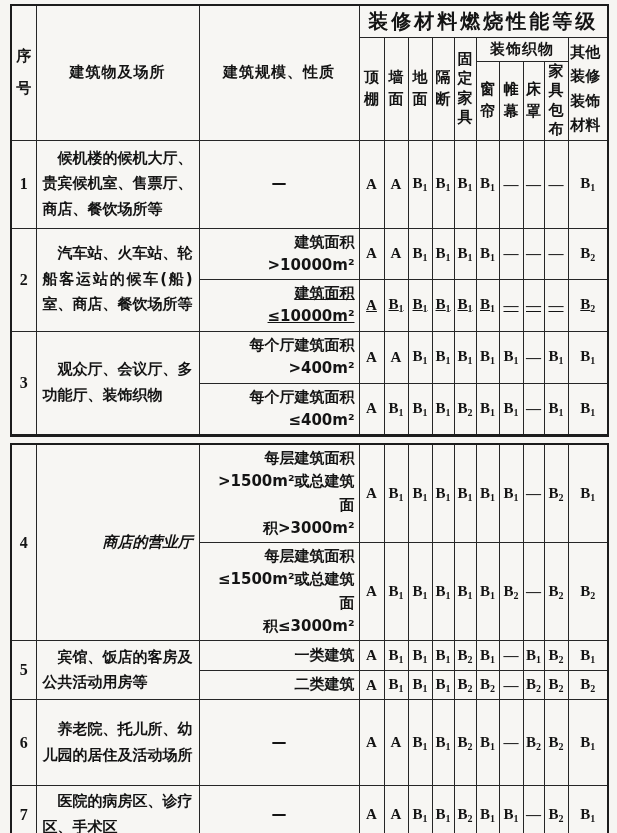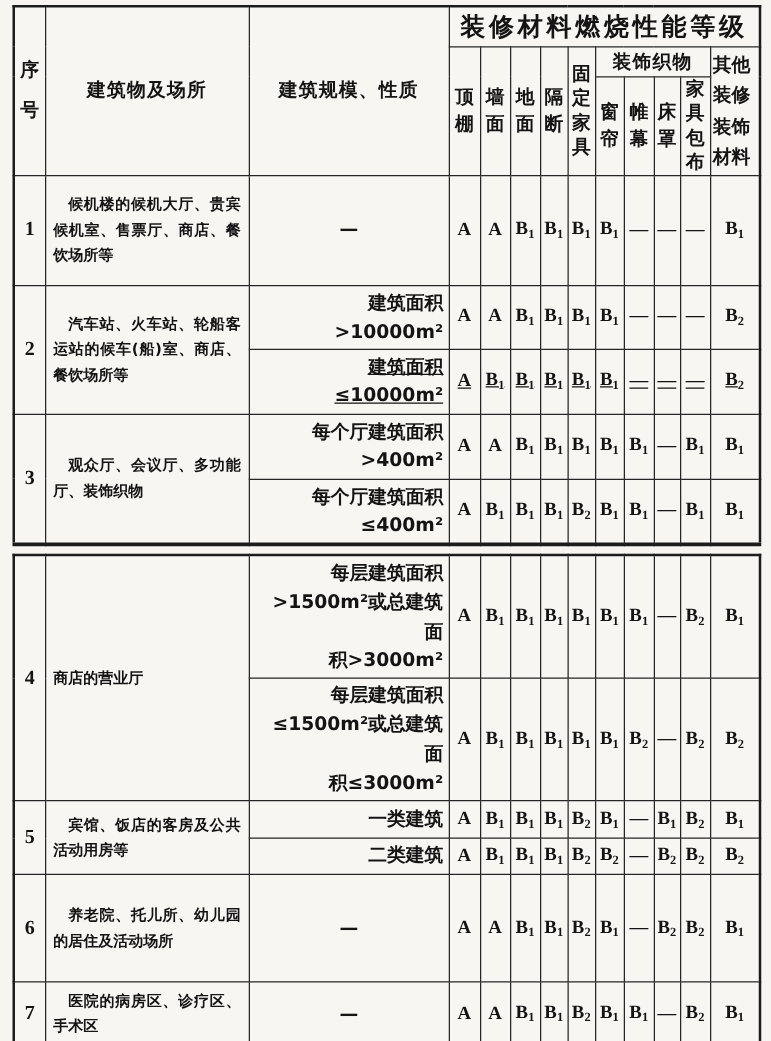--- a/index.html
+++ b/index.html
@@ -30,24 +30,24 @@
   
   .hcn{font-size:15px;letter-spacing:1px;}
   .group-label{font-size:20px;letter-spacing:3px;}
   
   .v1{display:inline-block;width:1.1em;word-break:break-all;font-size:15px;line-height:1.45;text-align:center;}
   .v2{display:inline-block;width:2.35em;word-break:break-all;font-size:15px;line-height:1.62;text-align:left;}
   .sn-head{line-height:2.1;}
   
   .sn-cell{font-family:"Liberation Serif", serif;font-size:16px;}
   .name-cell{
-    font-size:12px;text-align:justify;text-justify:inter-ideograph;
+    font-size:15px;text-align:justify;text-justify:inter-ideograph;
     padding:3px 6px;line-height:1.7;text-indent:1em;
   }
-  .name-center{text-align:left;text-indent:0;}
+  .name-center{text-align:right;text-indent:0;font-style:italic;}
   .scale-cell{
     font-size:15px;text-align:right;padding:2px 4px 2px 16px;
     white-space:pre-line;line-height:1.55;
   }
   .scale-center{text-align:center;padding-left:4px;}
   .grade-cell{font-family:"Liberation Serif", serif;font-size:15px;}
   .grade-cell sub{font-size:10px;vertical-align:-3px;}
 </style>
 </head>
 <body>

